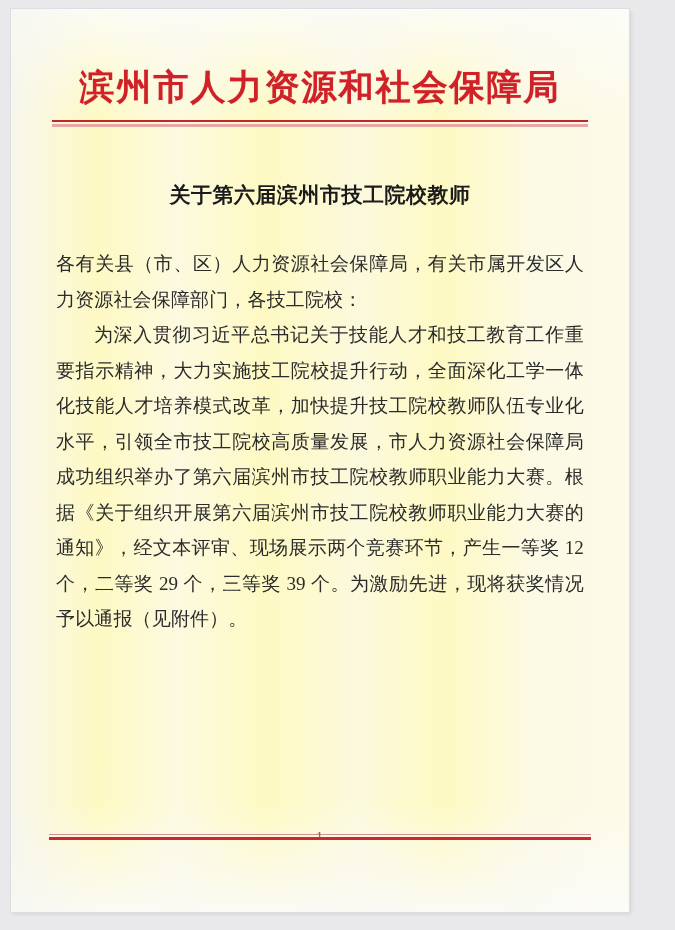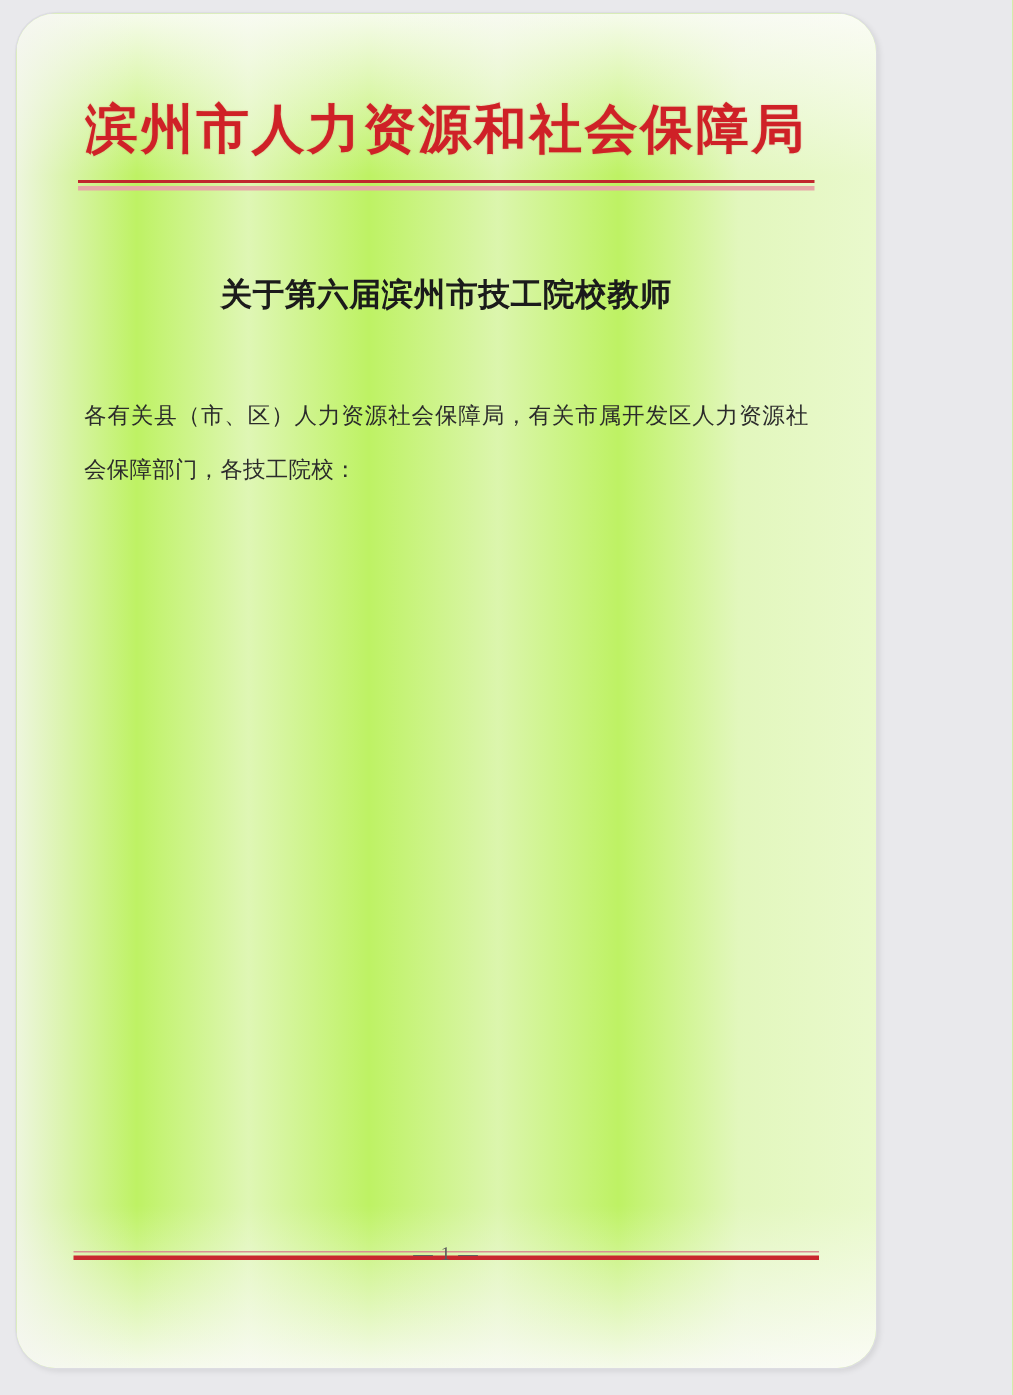--- a/index.html
+++ b/index.html
@@ -11,26 +11,25 @@
     height: 930px;
     background: #e9e9ec;
     font-family: "Liberation Serif", "DejaVu Serif", serif;
     overflow: hidden;
   }
 
   .page {
     position: absolute;
     left: 11px;
     top: 9px;
-    width: 573px;
+    width: 618px;
     height: 903px;
-    background: #bef264;
+    background: #fef9c3;
     box-shadow: 0 0 0 1px #dddde2, 2px 2px 4px rgba(0,0,0,0.10);
     overflow: hidden;
-    border-radius: 26px;
   }
 
   
   .paper-grain {
     position: absolute;
     inset: 0;
     pointer-events: none;
     background:
       linear-gradient(90deg,
         rgba(246,246,243,0.85) 0px,
@@ -85,34 +84,34 @@
     position: absolute;
     left: 0; right: 0; top: 4px;
     height: 3px;
     background: #e8a7a7;
   }
 
   
   .doc-title {
     margin-top: 52px;
     text-align: center;
-    font-family: Liberation Sans, sans-serif;
+    font-family: Liberation Mono, monospace;
     font-weight: bold;
     font-size: 21px;
     color: #1b1b1b;
     line-height: 1.68;
     letter-spacing: 0.5px;
   }
   .doc-title .line { display: block; }
 
   
   .body-block {
-    margin-top: 47px;
+    margin-top: 32px;
     padding: 0 7px;
-    font-size: 15px;
+    font-size: 19px;
     color: #2b2b2b;
     line-height: 35.5px;
     text-align: justify;
     text-justify: inter-ideograph;
     letter-spacing: 0.15px;
   }
   .para {
     margin: 0;
     text-indent: 2em;
   }
@@ -168,20 +167,21 @@
         <div class="rule-thick"></div>
       </div>
     </div>
 
     <div class="doc-title">
       <span class="line">关于第六届滨州市技工院校教师</span>
     </div>
 
     <div class="body-block">
       <p class="para no-indent">各有关县（市、区）人力资源社会保障局，有关市属开发区人力资源社会保障部门，各技工院校：</p>
+      <p class="para">为深入贯彻习近平总书记关于技能人才和技工教育工作重要指示精神，大力实施技工院校提升行动，全面深化工学一体化技能人才培养模式改革，加快提升技工院校教师队伍专业化水平，引领全市技工院校高质量发展，市人力资源社会保障局成功组织举办了第六届滨州市技工院校教师职业能力大赛。根据《关于组织开展第六届滨州市技工院校教师职业能力大赛的通知》，经文本评审、现场展示两个竞赛环节，产生一等奖 12 个，二等奖 29 个，三等奖 39 个。为激励先进，现将获奖情况予以通报（见附件）。</p>
     </div>
 
   </div>
 
   <div class="footer">
     <div class="footer-rule-thin"></div>
     <div class="footer-rule-thick"></div>
     <div class="page-number">— 1 —</div>
   </div>
 </div>

